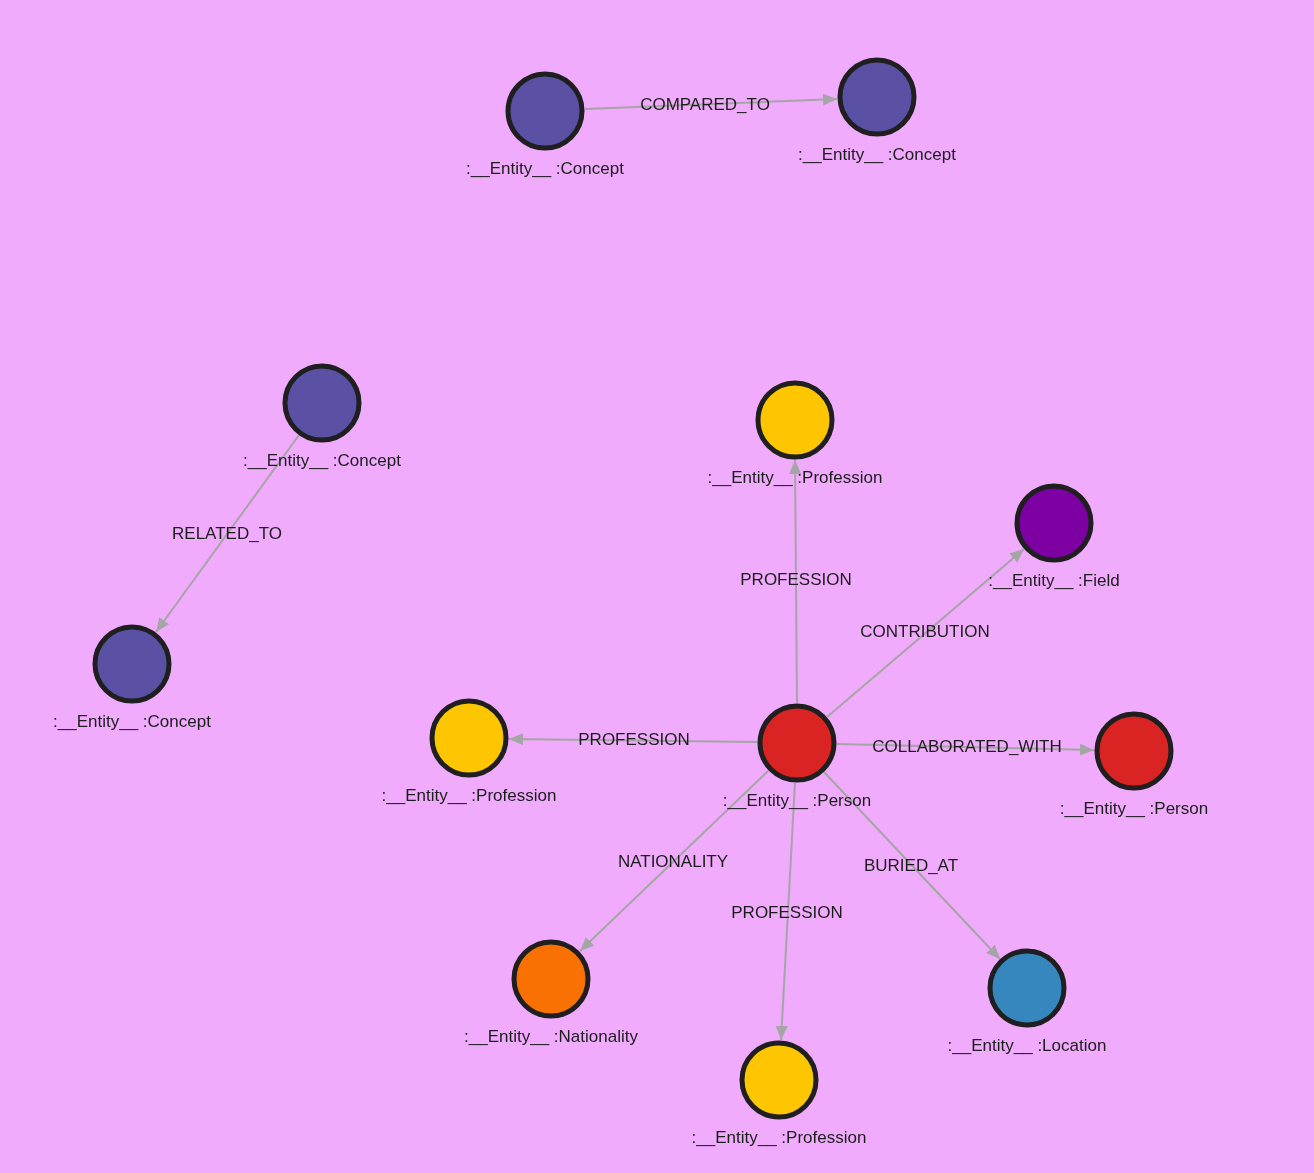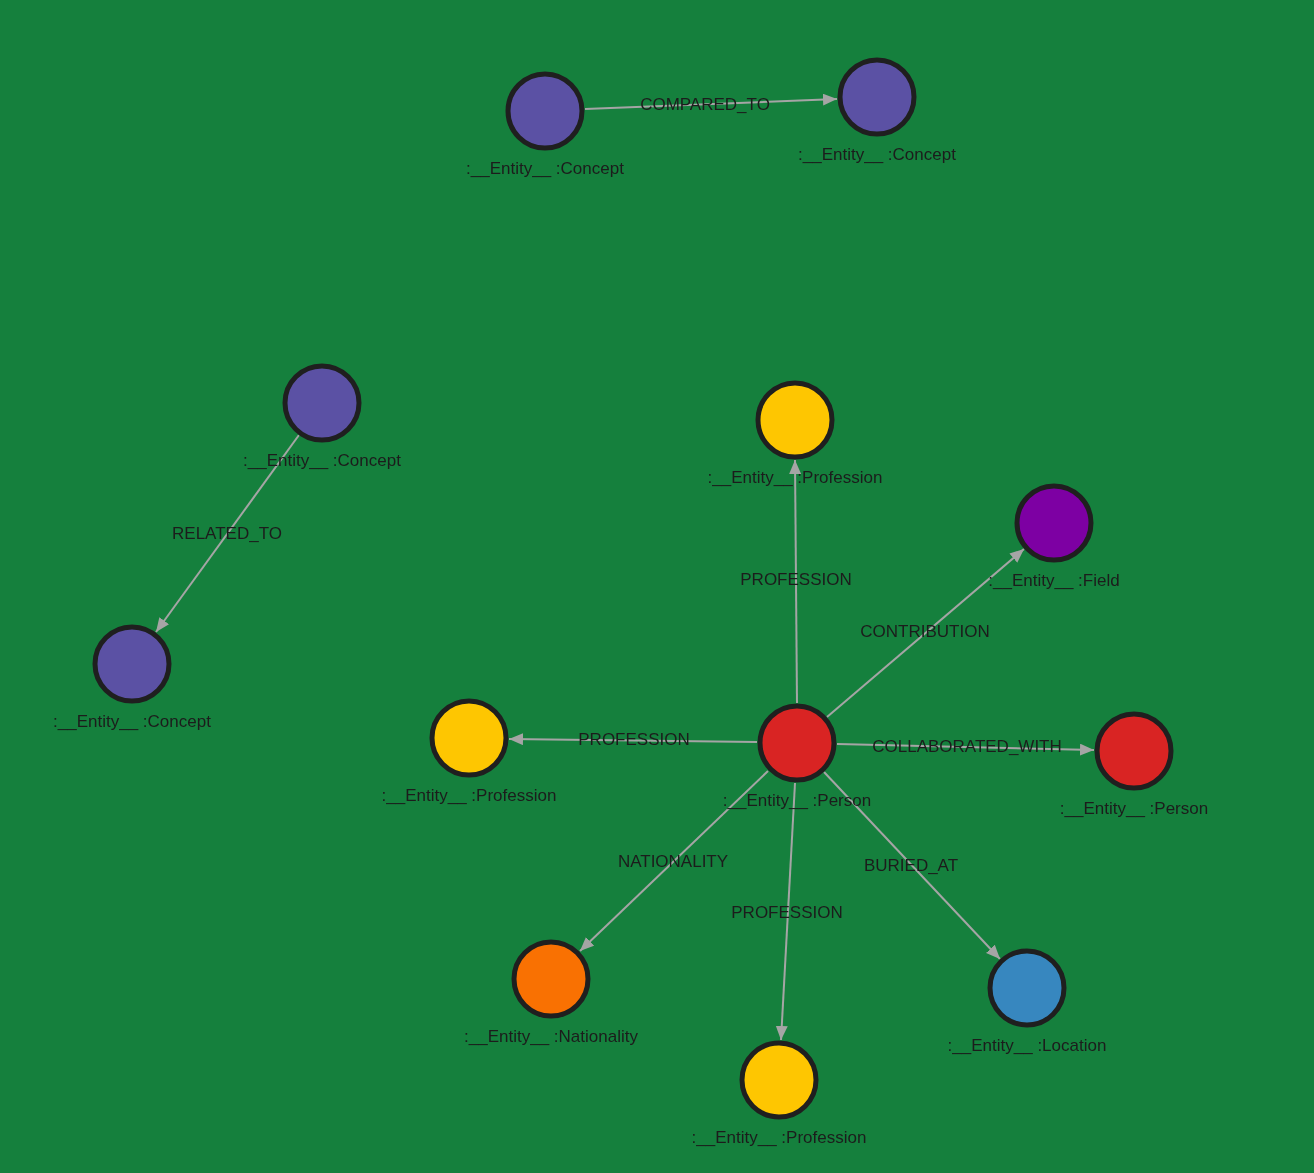--- a/index.html
+++ b/index.html
@@ -1,21 +1,21 @@
 <!DOCTYPE html>
 <html><head>
 <meta charset="utf-8">
 <title>Graph View</title>
 <style>
   html, body { margin: 0; padding: 0; background: #ffffff; }
   .canvas {
     position: relative;
     width: 1314px;
     height: 1173px;
-    background: #15803d;
+    background: #f0abfc;
     overflow: hidden;
   }
   svg { display: block; }
   text {
     font-family: "Liberation Sans", sans-serif;
     font-size: 17px;
     fill: #1c1c1c;
   }
   .node-circle {
     stroke: #1f1f1f;

